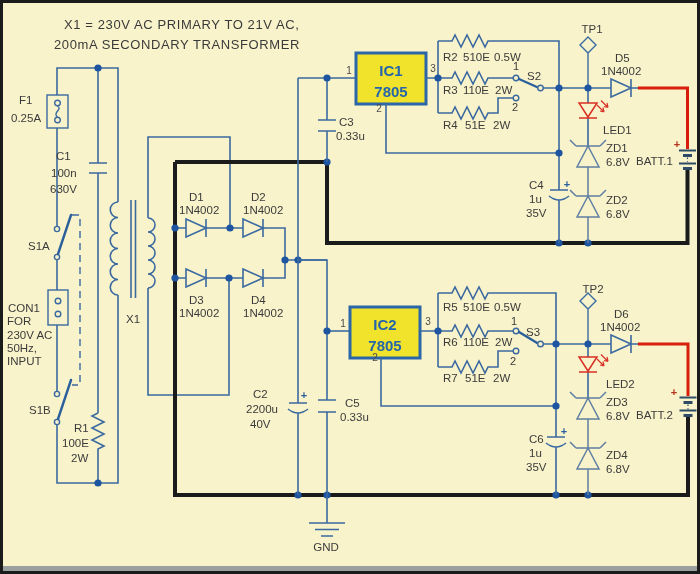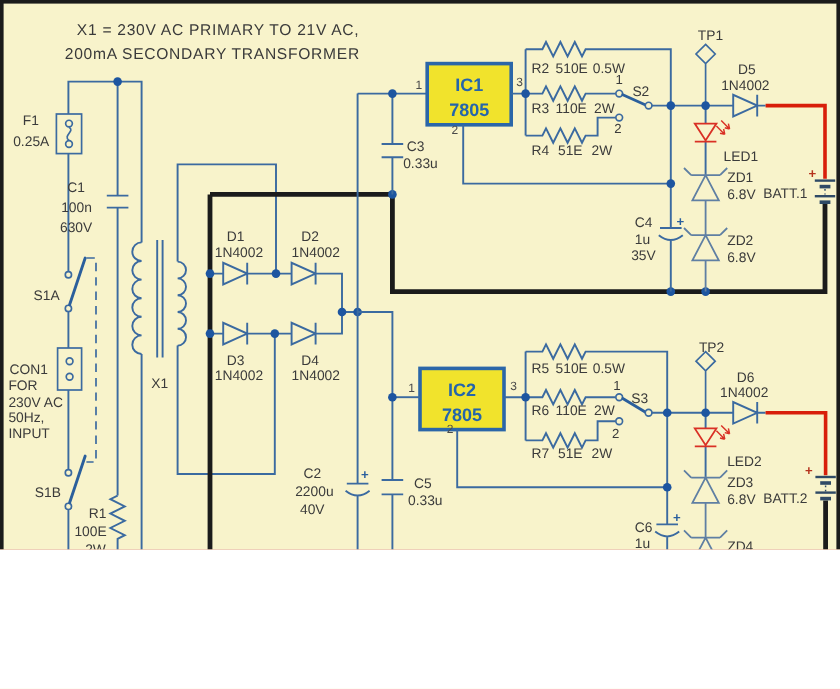--- a/index.html
+++ b/index.html
@@ -1,16 +1,16 @@
 <!DOCTYPE html>
 <html><head>
 <meta charset="utf-8">
 <style>
   html,body{margin:0;padding:0;background:#fff;}
-  .frame{width:700px;height:458px;position:relative;background:#c2410c;overflow:hidden;}
+  .frame{width:700px;height:574px;position:relative;background:#14b8a6;overflow:hidden;}
   svg{display:block;}
   .w{stroke:#3b6aa0;stroke-width:1.6;fill:none;}
   .w2{stroke:#3b6aa0;stroke-width:1.4;fill:none;}
   .bus{stroke:#1b1b1b;stroke-width:4;fill:none;}
   .red{stroke:#d81e0a;stroke-width:3;fill:none;}
   .ledsym{stroke:#d93025;stroke-width:1.5;fill:none;}
   .ledarr{stroke:#d93025;stroke-width:1.2;fill:none;}
   .zen{stroke:#5f7fa3;stroke-width:1.5;fill:none;}
   .dio{stroke:#3b6aa0;stroke-width:1.6;fill:none;}
   .node{fill:#1d55a0;}

